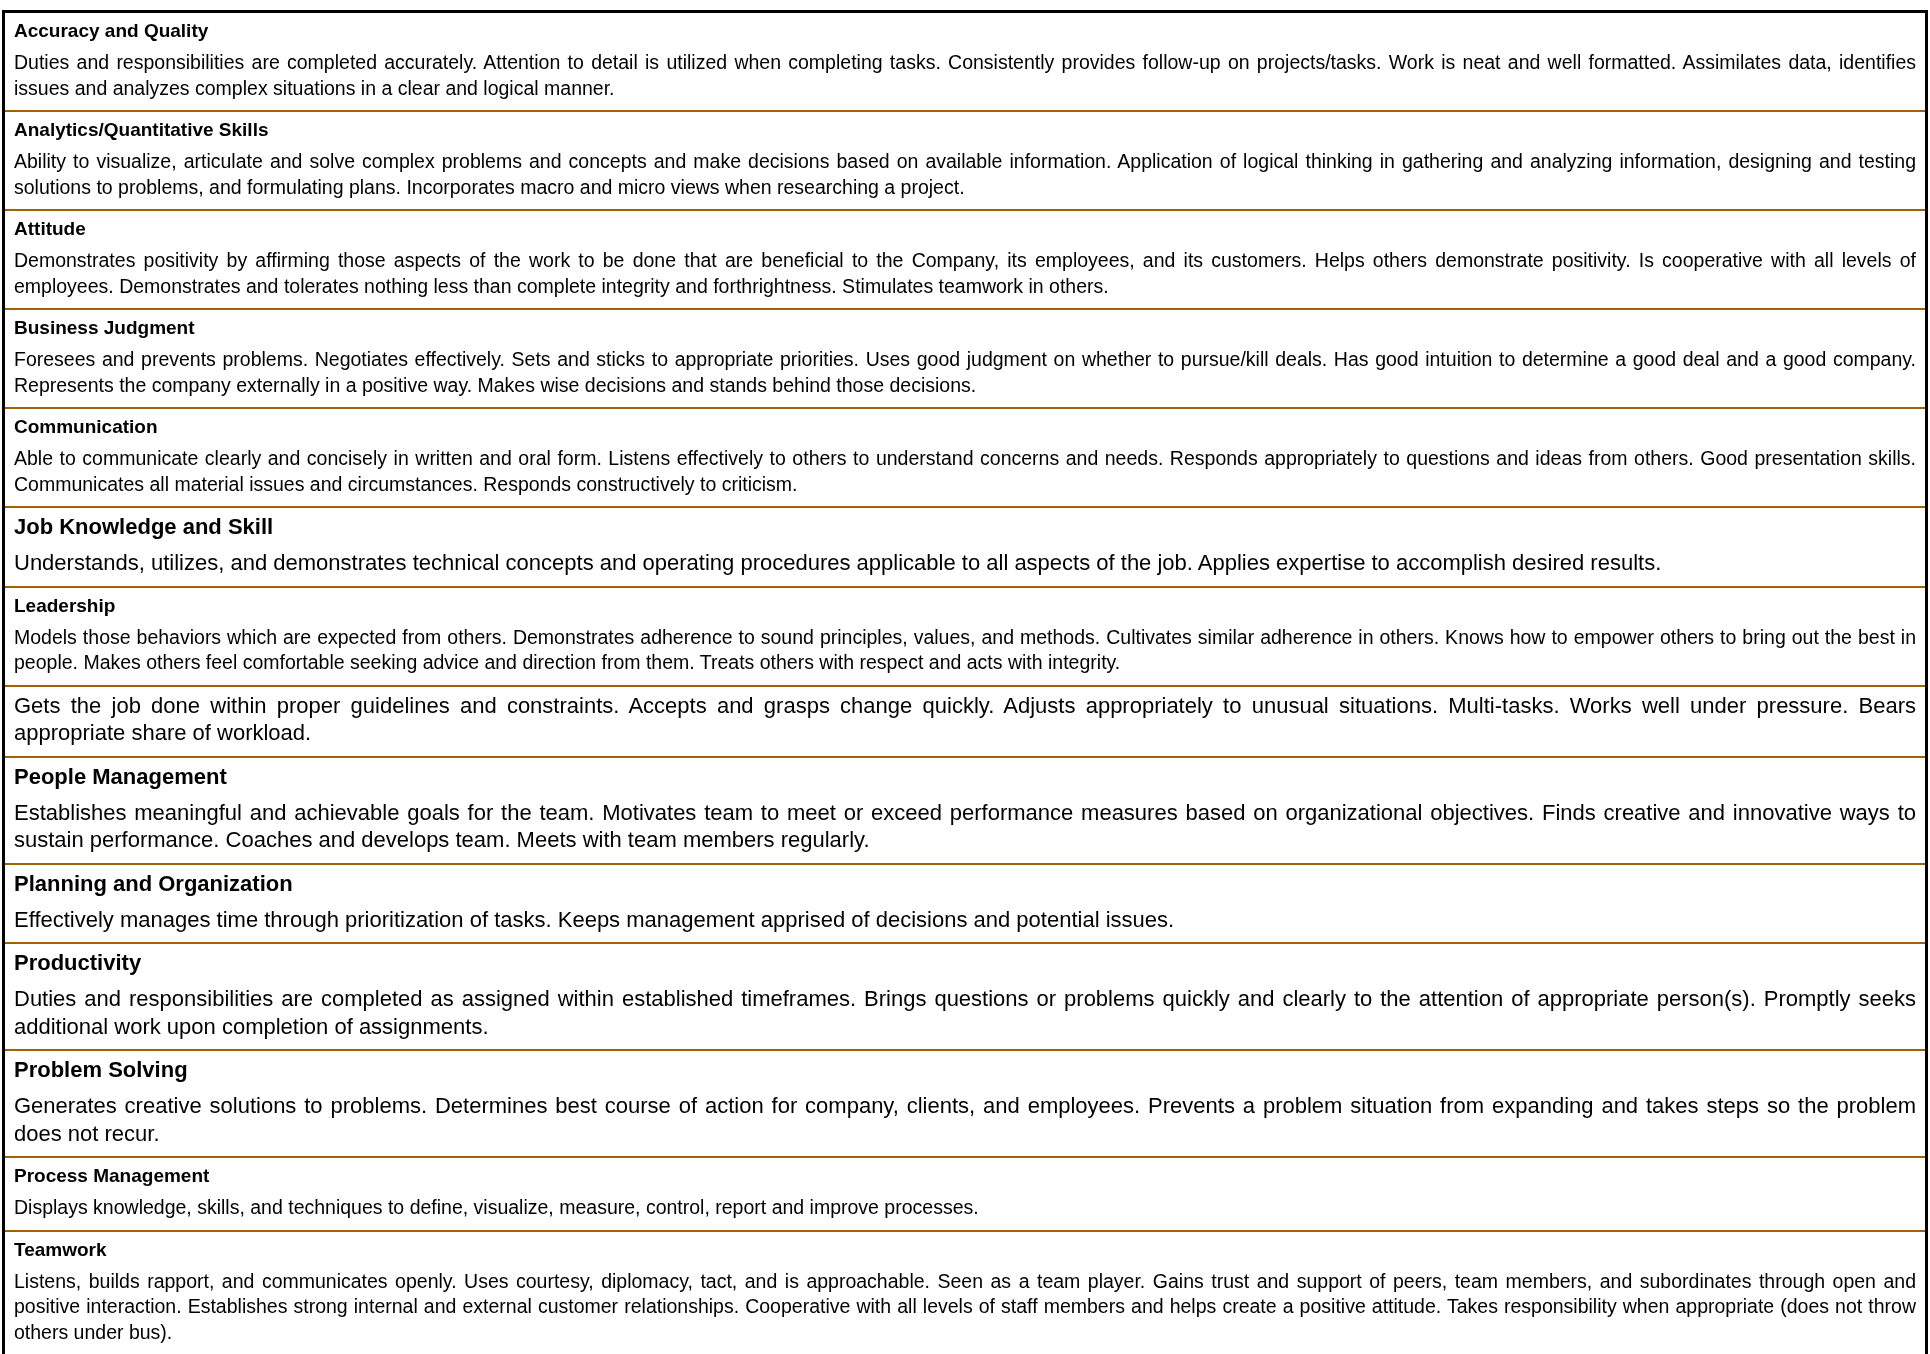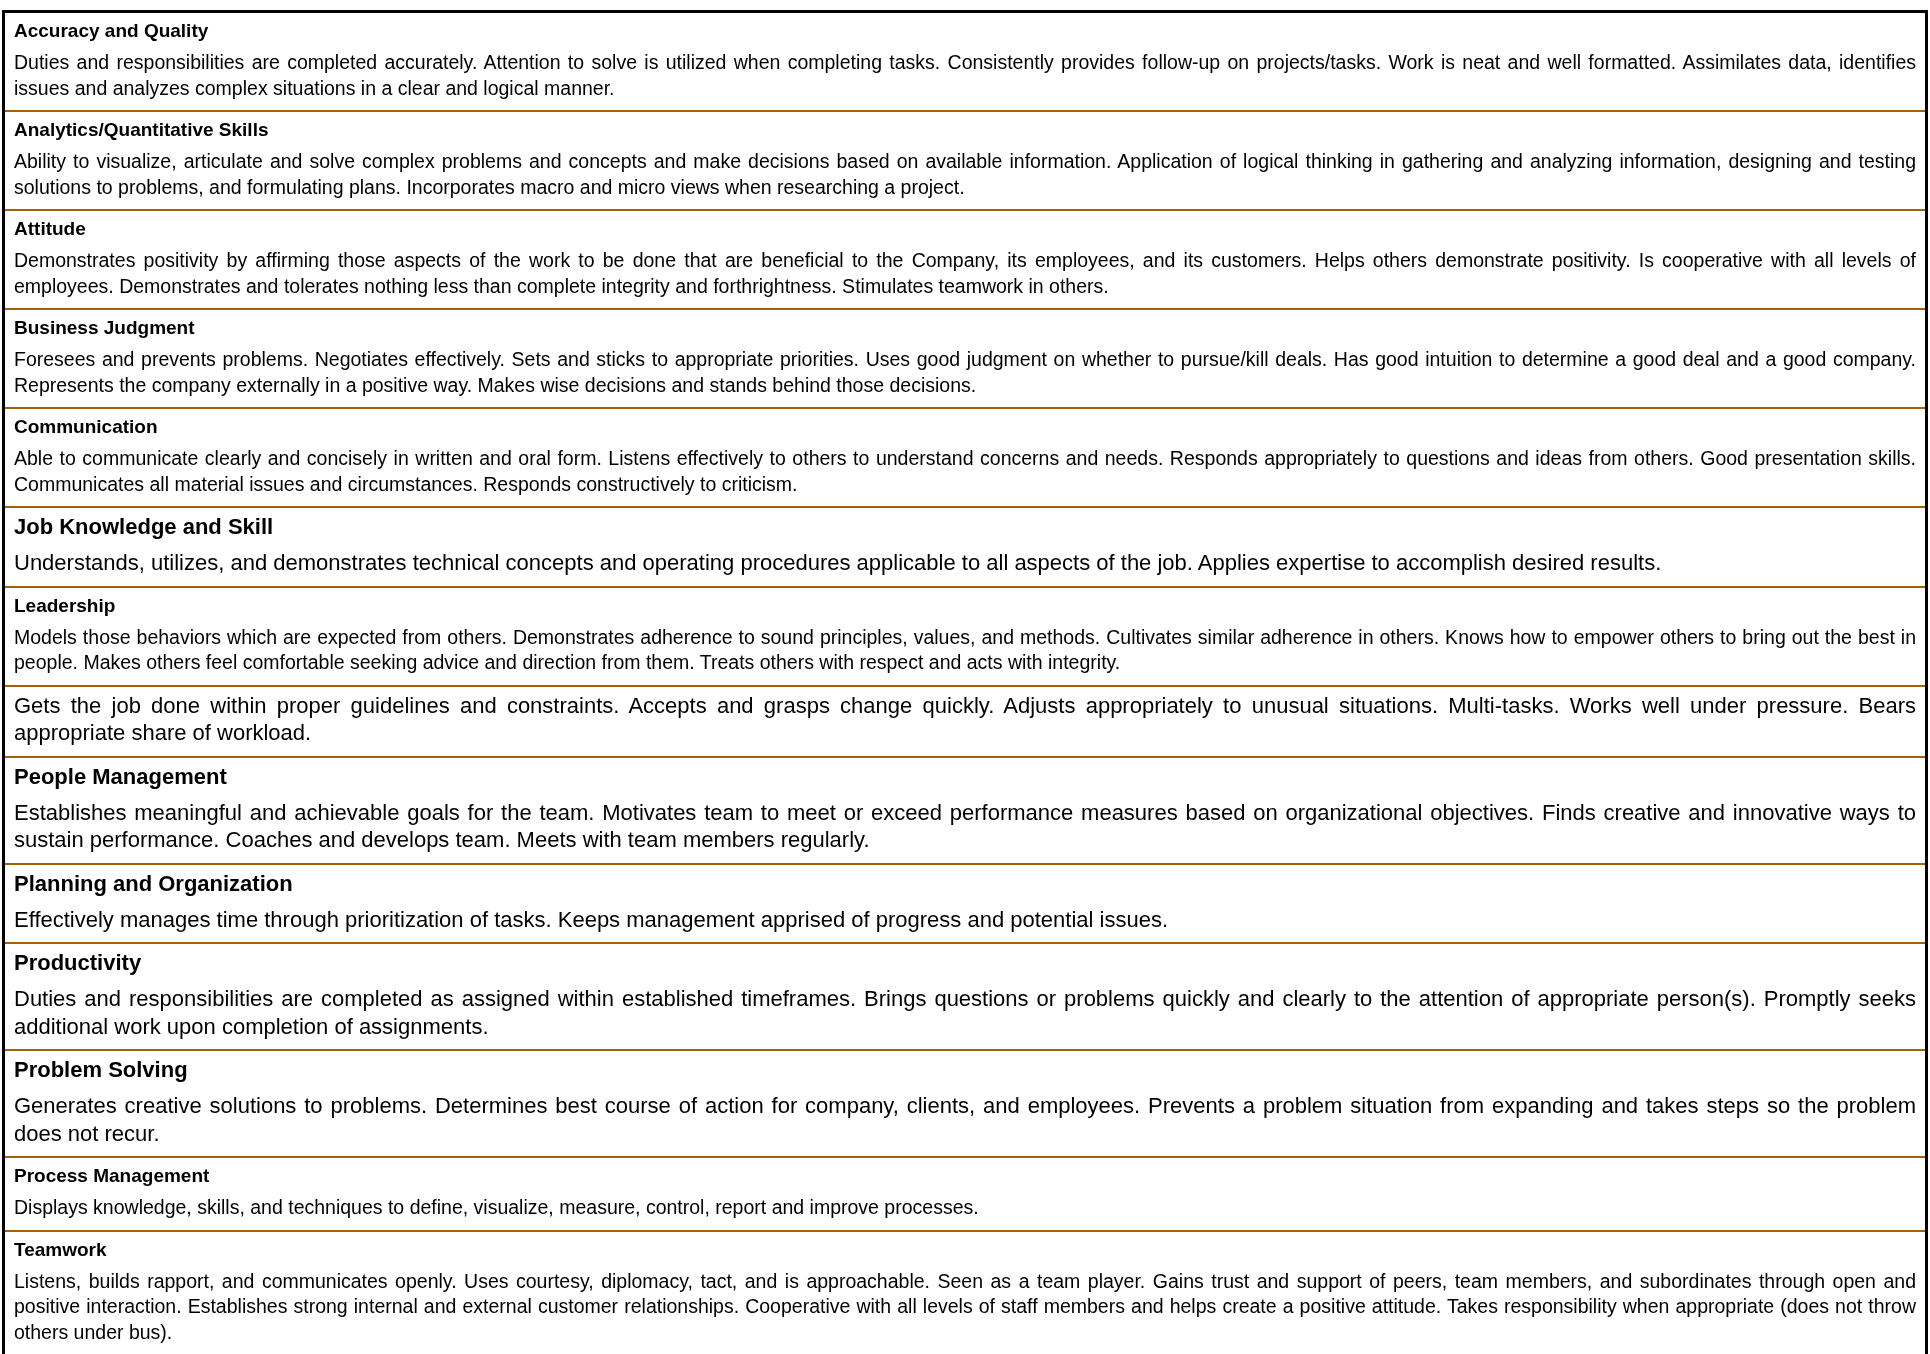--- a/index.html
+++ b/index.html
@@ -49,21 +49,21 @@
     line-height: 27.5px;
   }
 </style>
 </head>
 <body>
 
 <div class="page">
   <div class="competency-table" id="competency-table">
       <div class="row">
         <div class="heading">Accuracy and Quality</div>
-        <div class="desc">Duties and responsibilities are completed accurately.  Attention to solve is utilized when completing tasks. Consistently provides follow-up on projects/tasks. Work is neat and well formatted. Assimilates data, identifies issues and analyzes complex situations in a clear and logical manner.</div>
+        <div class="desc">Duties and responsibilities are completed accurately.  Attention to detail is utilized when completing tasks. Consistently provides follow-up on projects/tasks. Work is neat and well formatted. Assimilates data, identifies issues and analyzes complex situations in a clear and logical manner.</div>
       </div>
       <div class="row">
         <div class="heading">Analytics/Quantitative Skills</div>
         <div class="desc">Ability to visualize, articulate and solve complex problems and concepts and make decisions based on available information. Application of logical thinking in gathering and analyzing information, designing and testing solutions to problems, and formulating plans. Incorporates macro and micro views when researching a project.</div>
       </div>
       <div class="row">
         <div class="heading">Attitude</div>
         <div class="desc">Demonstrates positivity by affirming those aspects of the work to be done that are beneficial to the Company, its employees, and its customers. Helps others demonstrate positivity. Is cooperative with all levels of employees. Demonstrates and tolerates nothing less than complete integrity and forthrightness. Stimulates teamwork in others.</div>
       </div>
       <div class="row">
@@ -84,21 +84,21 @@
       </div>
       <div class="row large">
         <div class="desc">Gets the job done within proper guidelines and constraints. Accepts and grasps change quickly. Adjusts appropriately to unusual situations. Multi-tasks. Works well under pressure. Bears appropriate share of workload.</div>
       </div>
       <div class="row large">
         <div class="heading">People Management</div>
         <div class="desc">Establishes meaningful and achievable goals for the team.  Motivates team to meet or exceed performance measures based on organizational objectives.  Finds creative and innovative ways to sustain performance. Coaches and develops team. Meets with team members regularly.</div>
       </div>
       <div class="row large">
         <div class="heading">Planning and Organization</div>
-        <div class="desc">Effectively manages time through prioritization of tasks.  Keeps management apprised of progress and potential issues.</div>
+        <div class="desc">Effectively manages time through prioritization of tasks.  Keeps management apprised of decisions and potential issues.</div>
       </div>
       <div class="row large">
         <div class="heading">Productivity</div>
         <div class="desc">Duties and responsibilities are completed as assigned within established timeframes. Brings questions or problems quickly and clearly to the attention of appropriate person(s). Promptly seeks additional work upon completion of assignments.</div>
       </div>
       <div class="row large">
         <div class="heading">Problem Solving</div>
         <div class="desc">Generates creative solutions to problems.  Determines best course of action for company, clients, and employees. Prevents a problem situation from expanding and takes steps so the problem does not recur.</div>
       </div>
       <div class="row">

